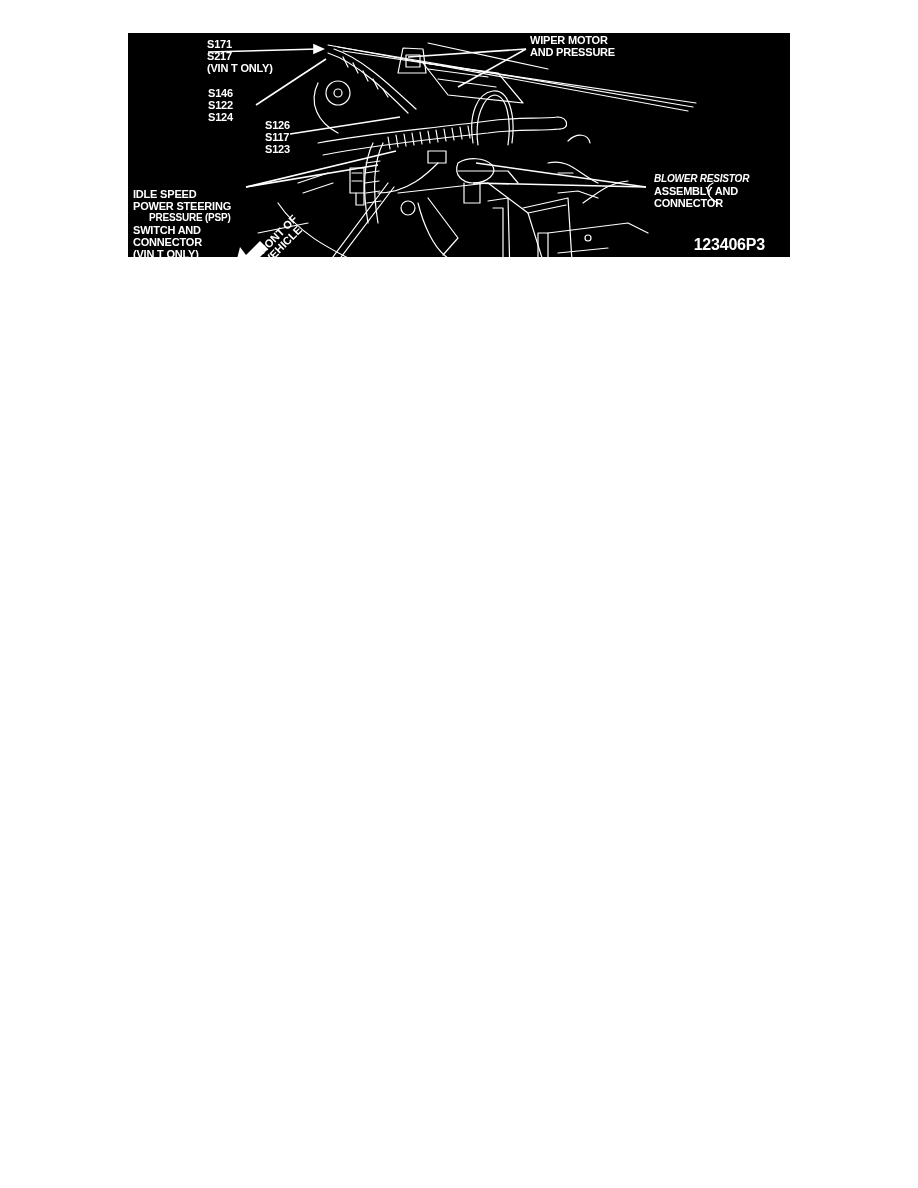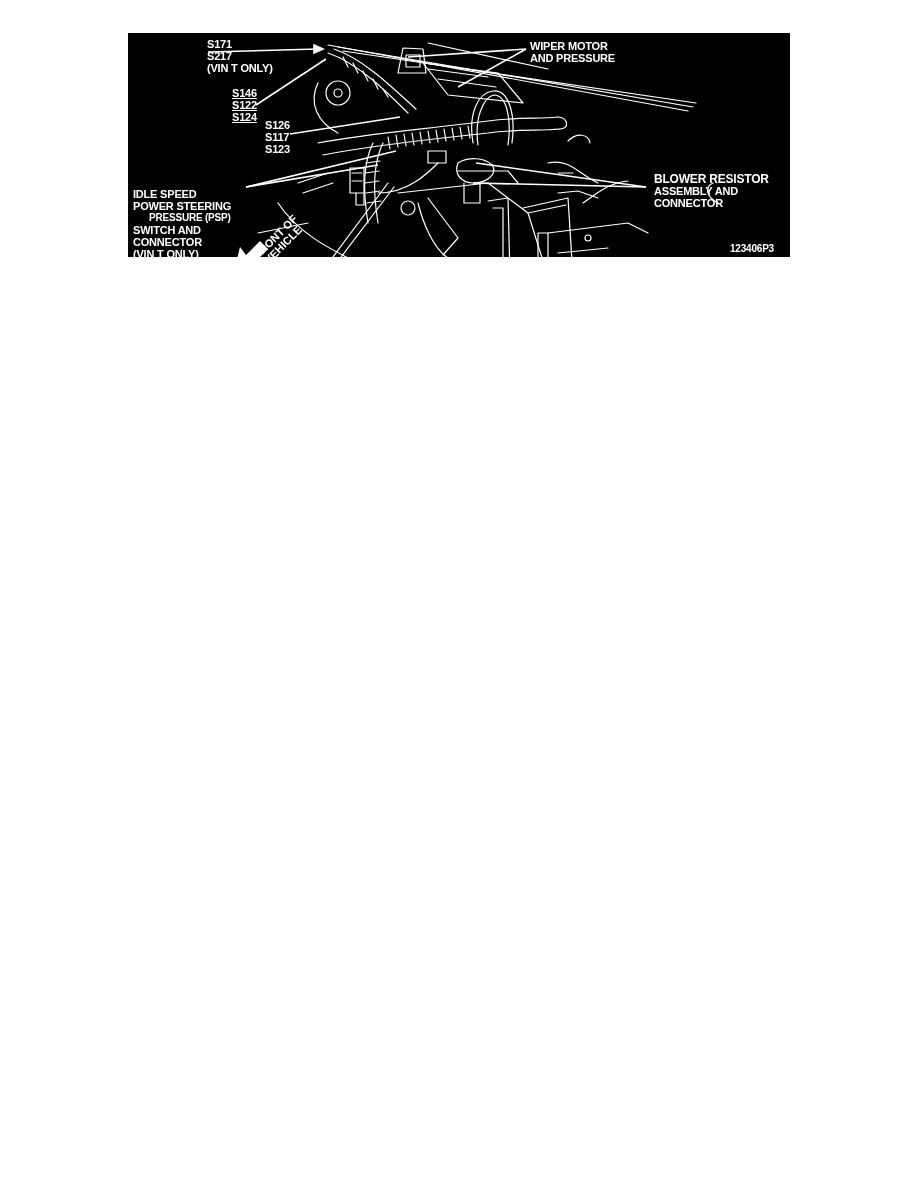--- a/index.html
+++ b/index.html
@@ -43,25 +43,25 @@
       color: #ffffff;
       font-weight: bold;
       font-size: 11px;
       line-height: 11px;
       transform: rotate(-45deg);
       transform-origin: left top;
       white-space: nowrap;
     }
     .figure-id {
       position: absolute;
-      right: 16px;
+      right: 25px;
       bottom: 3px;
       color: #ffffff;
       font-weight: bold;
-      font-size: 10px;
+      font-size: 16px;
       letter-spacing: -0.2px;
     }
   </style>
 </head>
 <body>
 
 <div class="figure">
 
   <svg class="art" width="662" height="244" viewBox="0 0 662 244">
     <g fill="none" stroke="#ffffff" stroke-width="1.2" stroke-linecap="round" stroke-linejoin="round">
@@ -161,48 +161,48 @@
       <polygon points="106,238 112,214 118,222 132,208 140,216 126,230 134,236" fill="#ffffff"></polygon>
     </g>
   </svg>
 
   <div class="label" style="left:79px; top:5px;">
     <div>S171</div>
     <div>S217</div>
     <div>(VIN T ONLY)</div>
   </div>
 
-  <div class="label" style="left:104px; top:54px;text-decoration:underline;">
+  <div class="label" style="left:80px; top:54px;">
     <div>S146</div>
     <div>S122</div>
     <div>S124</div>
   </div>
 
   <div class="label" style="left:129px; top:86px;margin-left:8px;">
     <div>S126</div>
     <div>S117</div>
     <div>S123</div>
   </div>
 
   <div class="label" style="left:5px; top:119px;margin-top:36px;">
     <div>IDLE SPEED</div>
     <div>POWER STEERING</div>
     <div style="font-size:10px;padding-left:16px;">PRESSURE (PSP)</div>
     <div>SWITCH AND</div>
     <div>CONNECTOR</div>
     <div>(VIN T ONLY)</div>
   </div>
 
-  <div class="label" style="left:402px; top:7px;">
+  <div class="label" style="left:402px; top:1px;">
     <div>WIPER MOTOR</div>
     <div>AND PRESSURE</div>
   </div>
 
   <div class="label" style="left:526px; top:140px;">
-    <div style="font-size:12px;">BLOWER RESISTOR</div>
+    <div style="font-size:10px;font-style:italic;">BLOWER RESISTOR</div>
     <div>ASSEMBLY AND</div>
     <div>CONNECTOR</div>
   </div>
 
   <div class="front-label" style="left:124px; top:220px;">
     <div>FRONT OF</div>
     <div style="padding-left:4px;">VEHICLE</div>
   </div>
 
   <div class="figure-id">123406P3</div>

